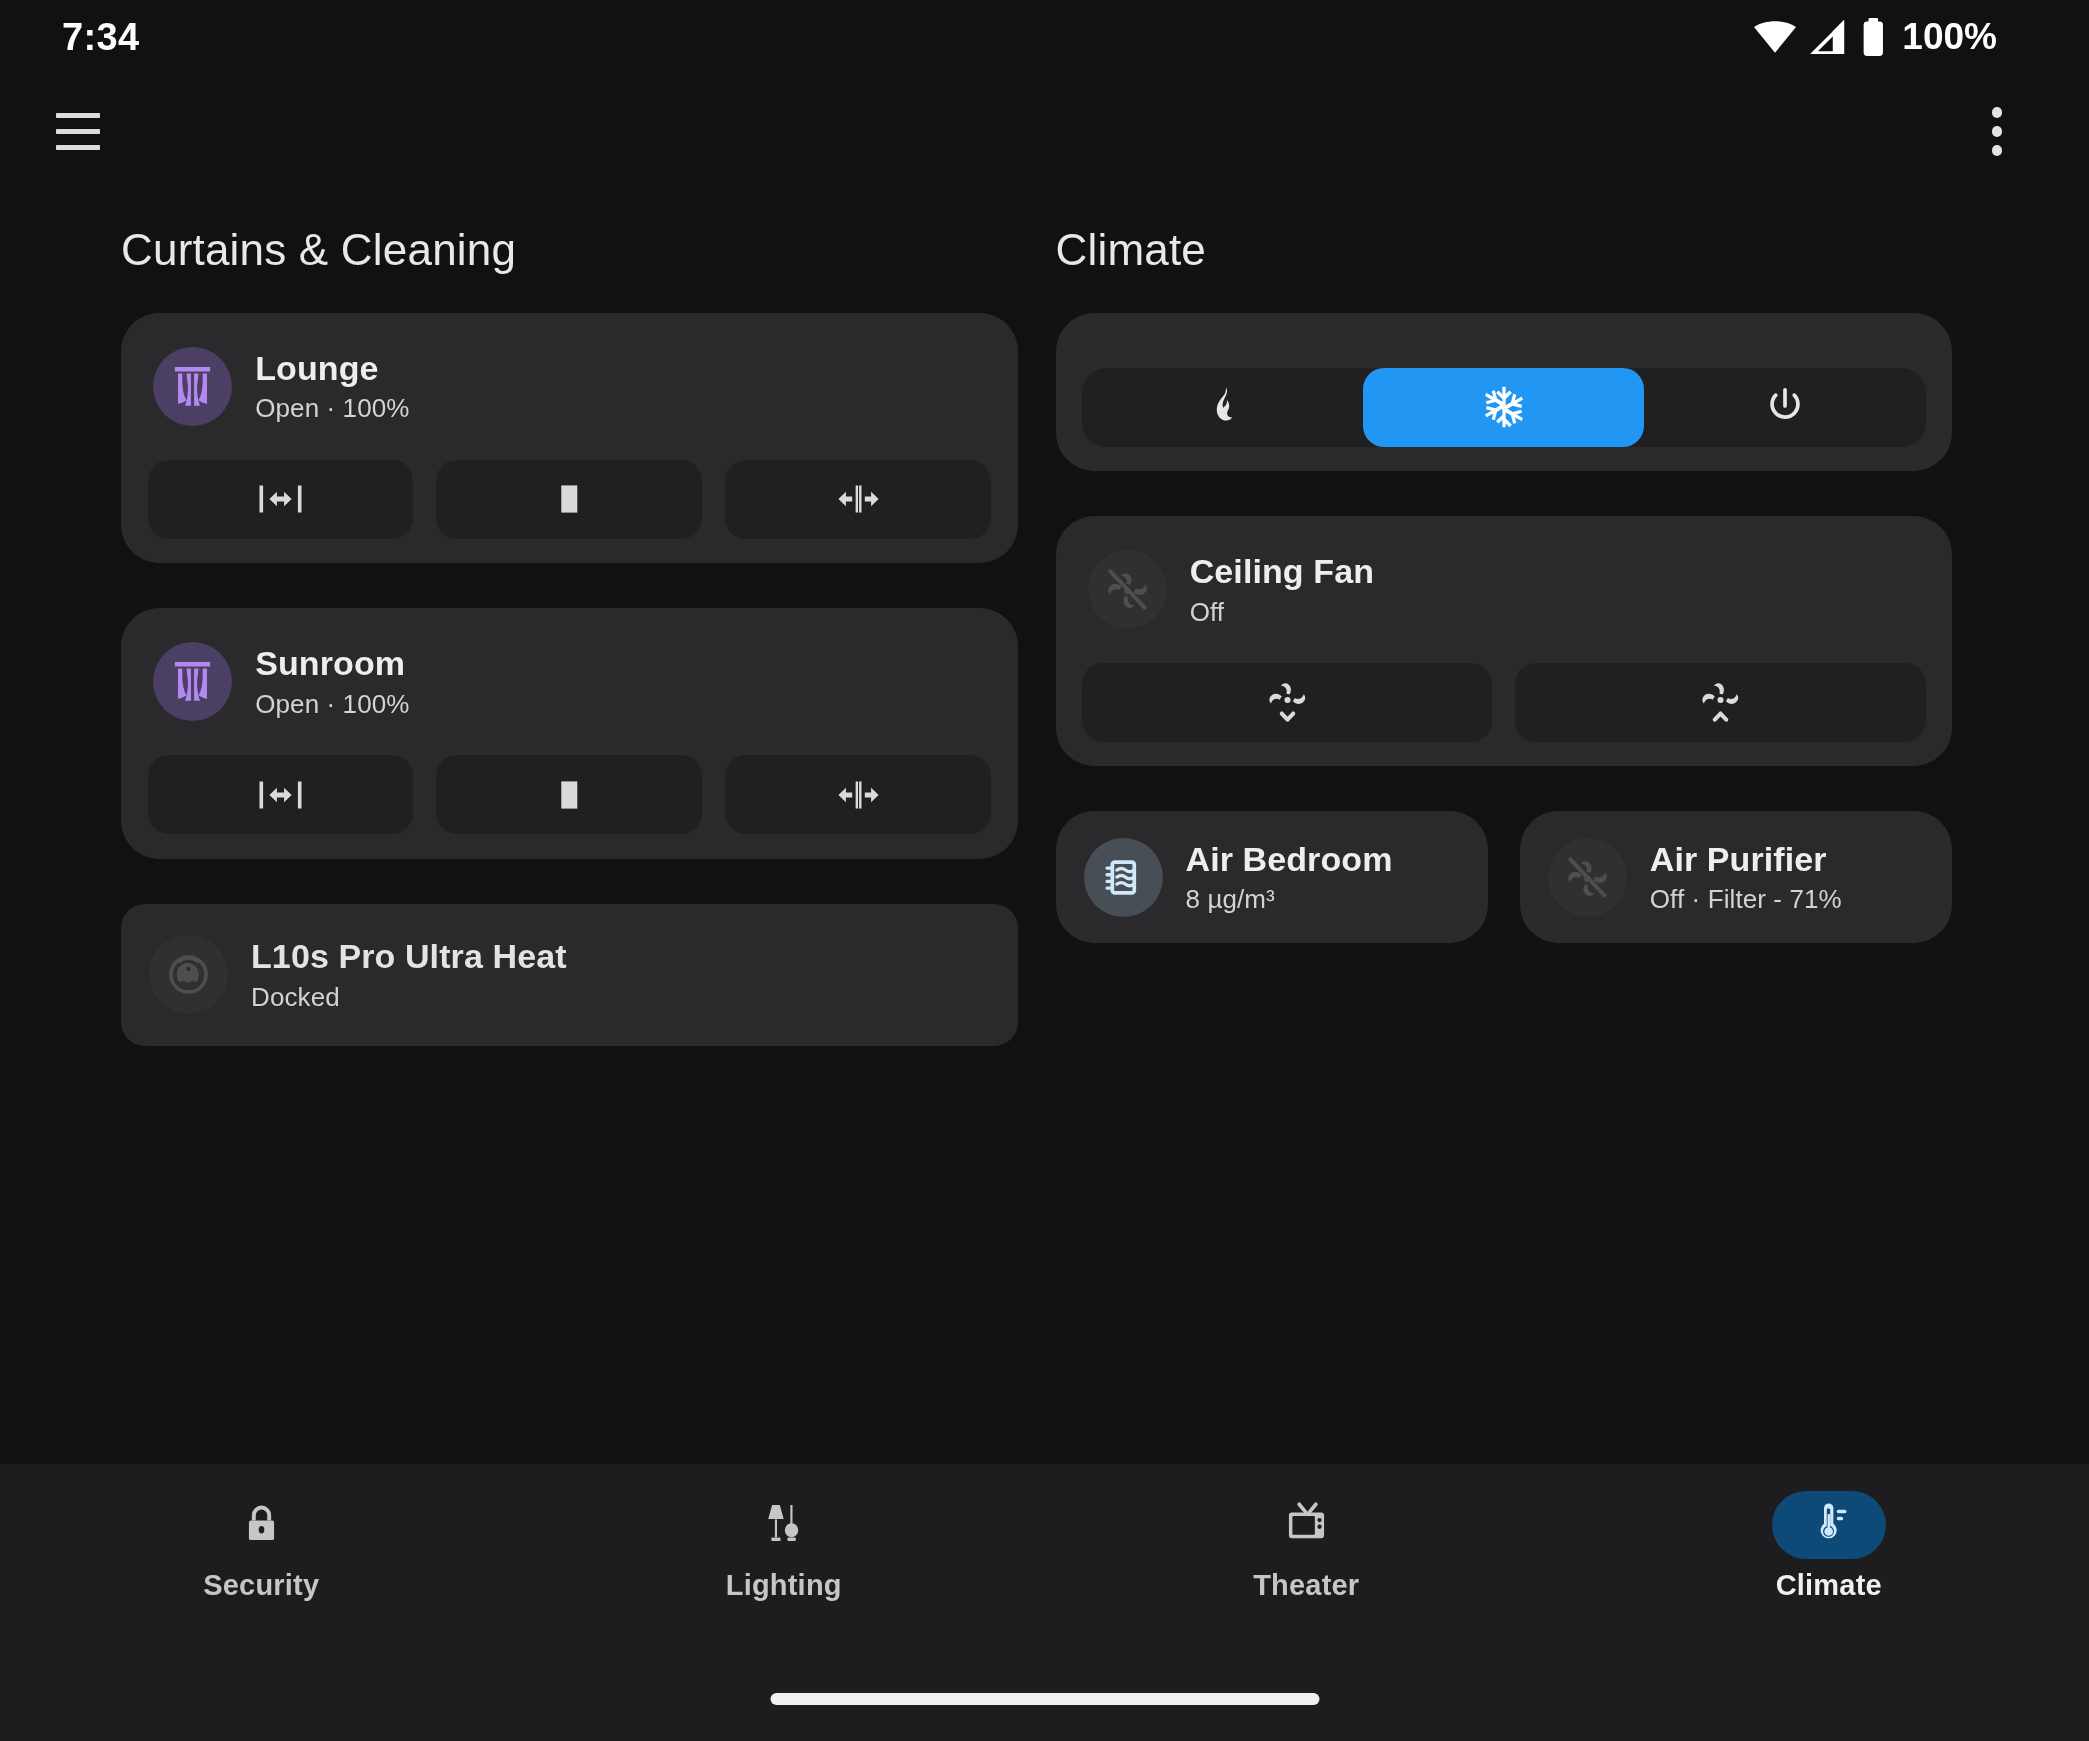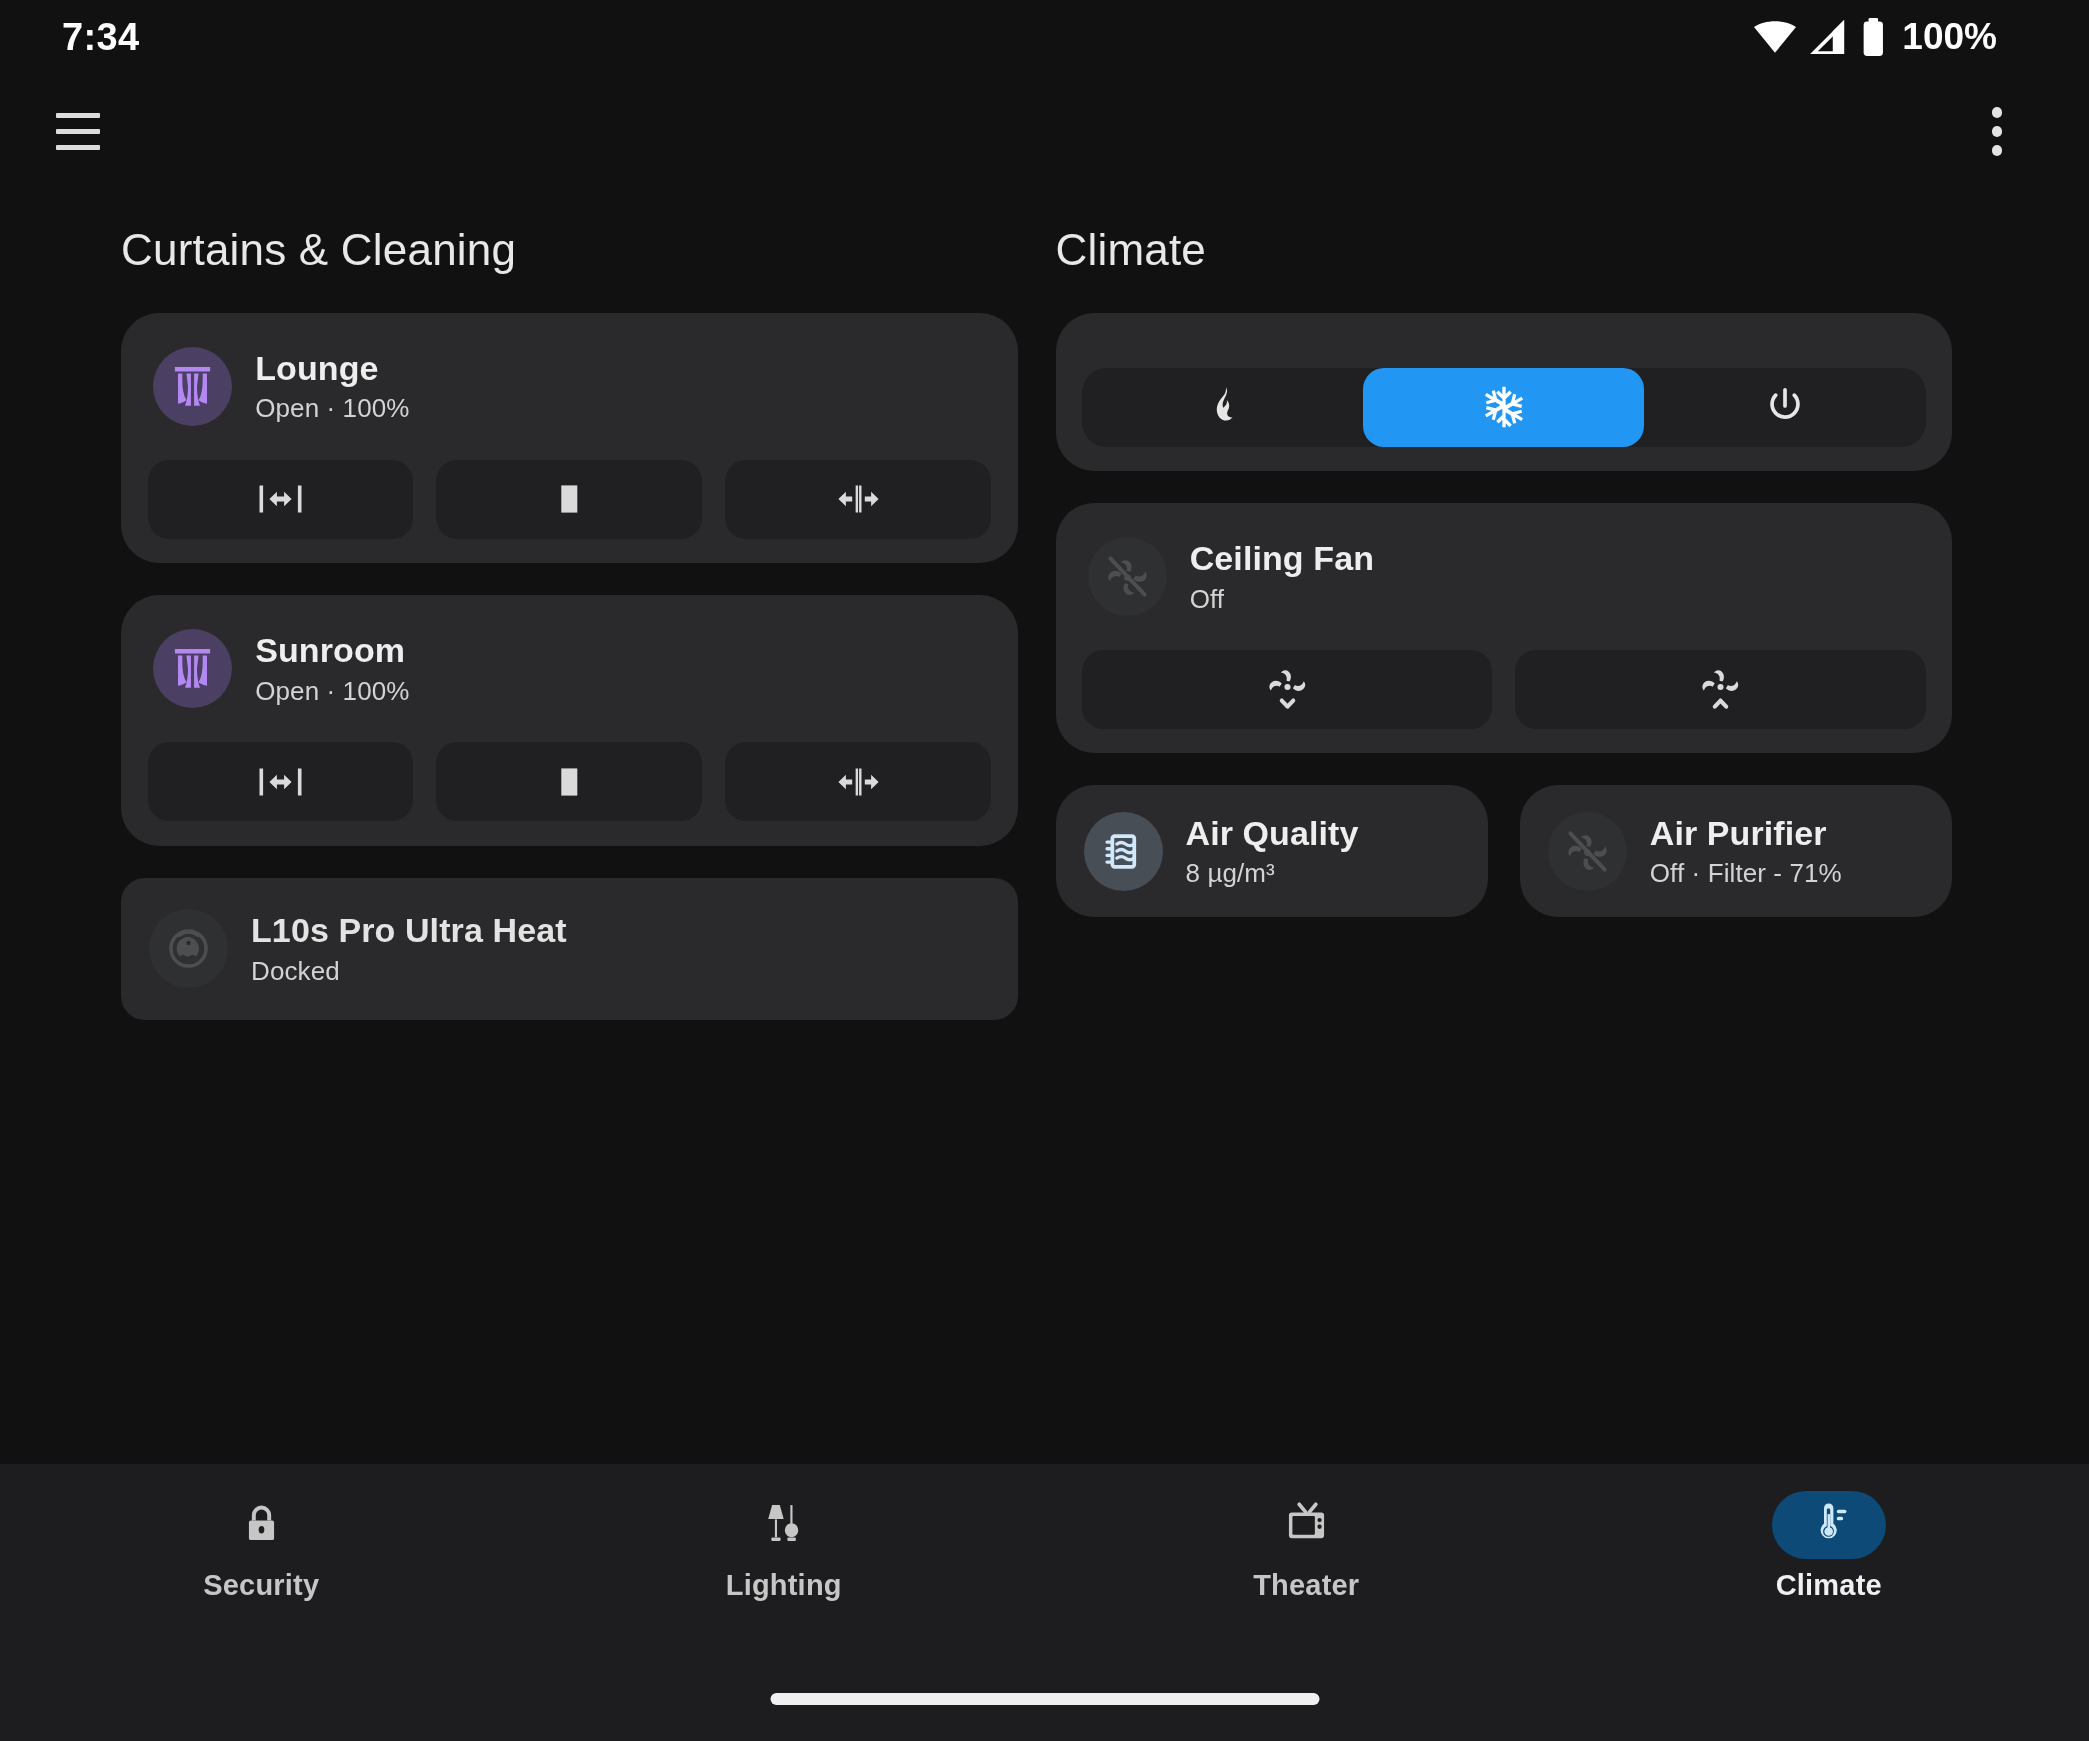--- a/index.html
+++ b/index.html
@@ -45,21 +45,21 @@
   .col-left  { margin-left: 121px; }
   .col-right { margin-left: 38px; }
 
   .section-title {
     color: #e8e8e8; font-size: 44px; font-weight: 400; letter-spacing: 0.2px;
     margin-bottom: 38px; margin-top: 36px;
   }
 
   .card {
     background: #2a2a2c; border-radius: 38px; padding: 26.5px 26.5px 24.6px 26.5px;
-    margin-bottom: 32px;
+    margin-bottom: 45px;
   }
   .card-head { display: flex; align-items: center; gap: 23px; padding: 7.6px 5.7px 5.7px 5.7px; }
   .avatar {
     width: 79px; height: 79px; border-radius: 50%;
     display: flex; align-items: center; justify-content: center; flex: none;
   }
   .avatar.purple { background: #4b3f63; }
   .avatar.blue-dial { background: #23384f; position: relative; }
   .avatar.gray { background: #2f3032; }
   .avatar.airq { background: #474e55; }
@@ -314,21 +314,21 @@
     <div class="minirow">
       <div class="tile">
         <div class="avatar airq">
           <svg width="47" height="47" viewBox="0 0 24 24">
             <path fill="none" stroke="#cfe8fc" stroke-width="1.9" stroke-linecap="round" stroke-linejoin="round" d="M7.5 4.2h8.8a1.2 1.2 0 0 1 1.2 1.2v13.2a1.2 1.2 0 0 1-1.2 1.2H7.5a1.2 1.2 0 0 1-1.2-1.2V5.4a1.2 1.2 0 0 1 1.2-1.2z"></path>
             <path d="M3.6 7.2h2.7M3.6 10.6h2.7M3.6 14h2.7M3.6 17.4h2.7" stroke="#cfe8fc" stroke-width="1.7" stroke-linecap="round"></path>
             <path d="M8.6 8.2c1.6-1.1 3-1.1 4.4 0 1.4 1.1 2.8 1.1 4.4 0M8.6 11.8c1.6-1.1 3-1.1 4.4 0 1.4 1.1 2.8 1.1 4.4 0M8.6 15.4c1.6-1.1 3-1.1 4.4 0 1.4 1.1 2.8 1.1 4.4 0" fill="none" stroke="#cfe8fc" stroke-width="1.7" stroke-linecap="round"></path>
           </svg>
         </div>
         <div class="texts">
-          <div class="title">Air Quality</div>
+          <div class="title">Air Bedroom</div>
           <div class="subtitle">8 µg/m³</div>
         </div>
       </div>
       <div class="tile">
         <div class="avatar gray">
           <svg width="49" height="49" viewBox="0 0 24 24">
             <path fill="#4c4e50" d="M12 11a1.6 1.6 0 1 0 0 3.2A1.6 1.6 0 0 0 12 11zm0-1.6c.5 0 1 .1 1.4.3.5-1 .7-2.1.5-3.2-.3-1.5-1.5-2.5-2.9-2.5-1 0-1.8.5-2.3 1.3.9 0 1.7.3 2.3.9.8.8 1 2 .6 3-.1.1.2.2.4.2zm-2.9 1.2c-.8-.9-1.9-1.4-3.1-1.4-1.6 0-2.9 1-3.3 2.4-.3 1 0 2 .7 2.7.2-.9.7-1.6 1.5-2.1 1-.6 2.2-.5 3.1.1.3-.6.7-1.2 1.1-1.7zm5.8 2.6c.8.9 1.9 1.4 3.1 1.4 1.6 0 2.9-1 3.3-2.4.3-1 0-2-.7-2.7-.2.9-.7 1.6-1.5 2.1-1 .6-2.2.5-3.1-.1-.3.6-.7 1.2-1.1 1.7zm-2.9 2.4c-.5 0-1-.1-1.4-.3-.5 1-.7 2.1-.5 3.2.3 1.5 1.5 2.5 2.9 2.5 1 0 1.8-.5 2.3-1.3-.9 0-1.7-.3-2.3-.9-.8-.8-1-2-.6-3 .1-.1-.2-.2-.4-.2z"></path>
             <path d="M3.6 3.1 20.4 20.9" stroke="#4c4e50" stroke-width="1.9" stroke-linecap="round"></path>
           </svg>
         </div>

